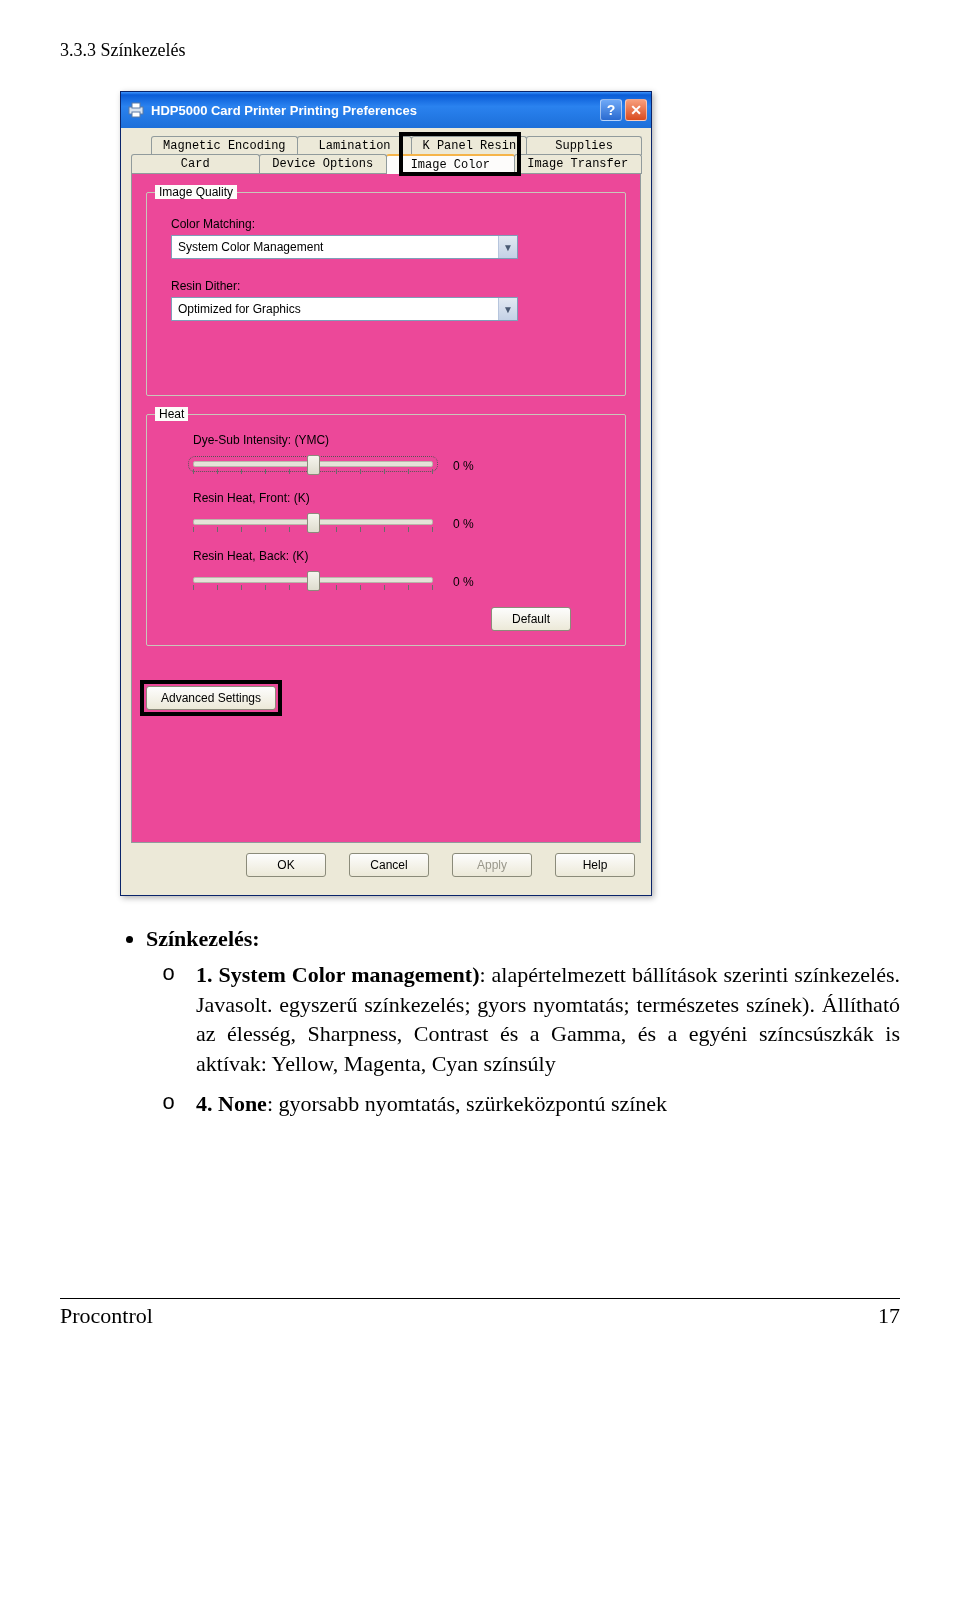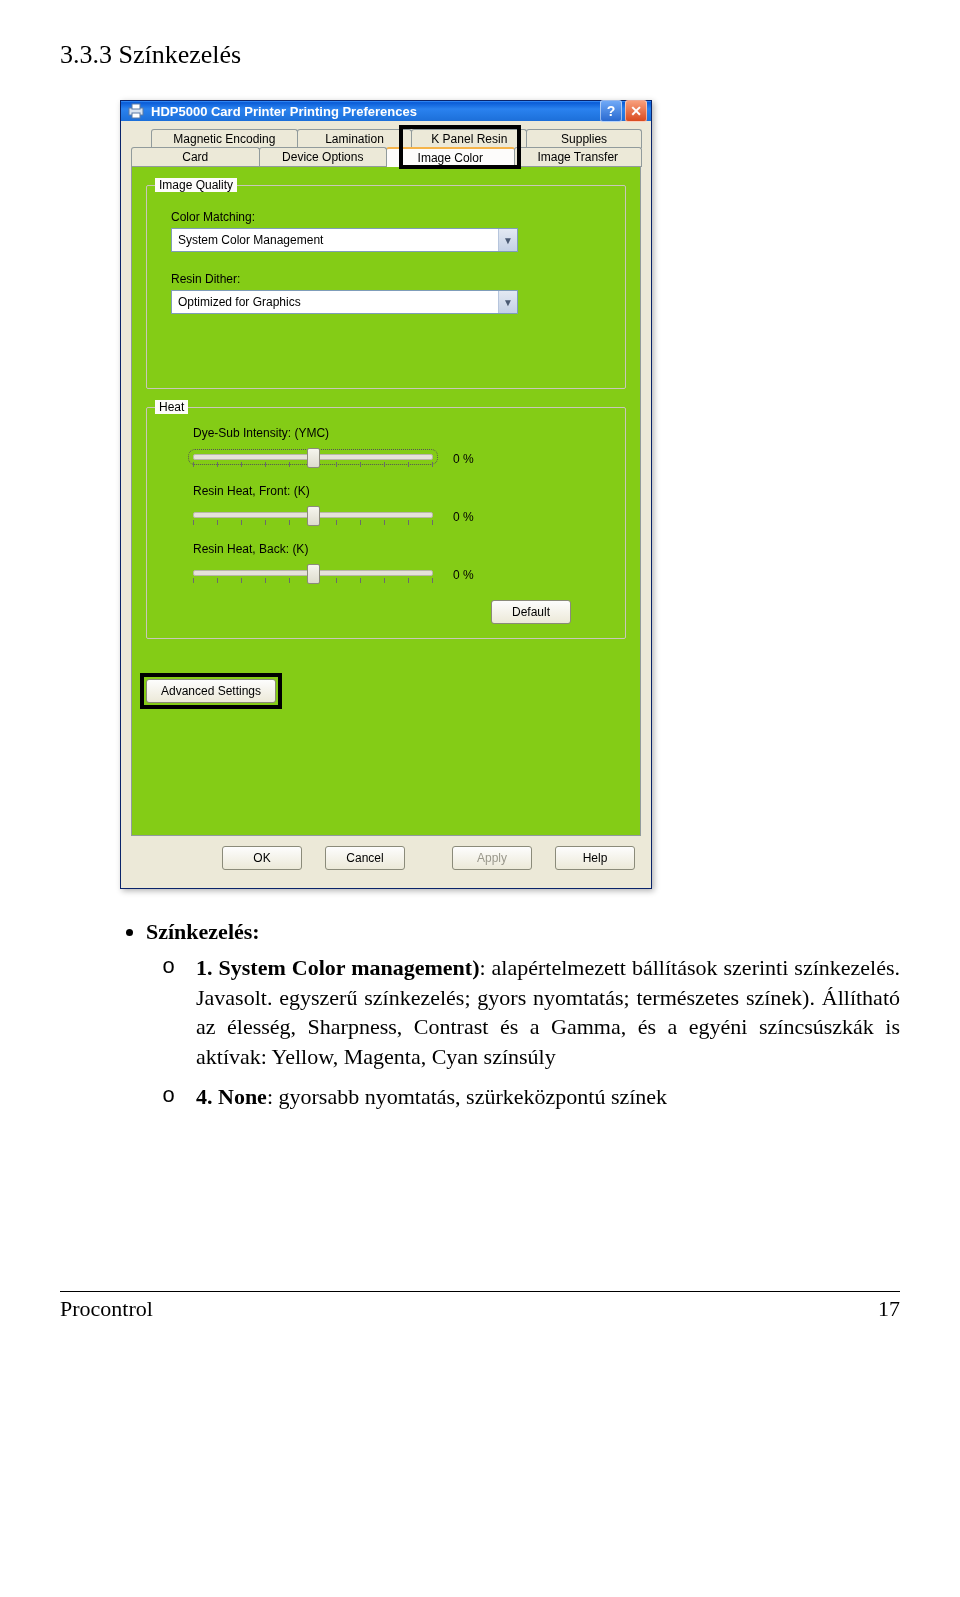--- a/index.html
+++ b/index.html
@@ -12,37 +12,37 @@
   .page {
     padding: 20px 60px 40px 60px;
   }
   .header-row {
     display: flex;
     justify-content: space-between;
     font-size: 22px;
     margin-bottom: 10px;
   }
   .section-title {
-    font-size: 26px;
+    font-size: 18px;
     margin: 20px 0 30px 0;
   }
   
   .xp-window {
     width: 530px;
     margin: 0 0 30px 60px;
     font-family: Tahoma, Arial, sans-serif;
     font-size: 12px;
     border: 1px solid #0a246a;
     background: #ece9d8;
     box-shadow: 2px 2px 6px rgba(0,0,0,0.3);
   }
   .xp-titlebar {
     background: linear-gradient(to bottom, #3d95ff 0%, #0a5cd7 8%, #2a82ef 40%, #1c6fd9 100%);
     color: #fff;
-    height: 20px;
+    height: 36px;
     display: flex;
     align-items: center;
     padding: 0 4px 0 6px;
     font-weight: bold;
     font-size: 13px;
   }
   .xp-titlebar .printer-icon {
     width: 18px; height: 18px; margin-right: 6px;
     display:inline-block;
   }
@@ -65,40 +65,41 @@
   .tab {
     background: #ece9d8;
     border: 1px solid #919b9c;
     border-bottom: none;
     border-radius: 3px 3px 0 0;
     padding: 2px 0;
     text-align: center;
     font-size: 12px;
     margin-right: -1px;
     position: relative;
+    font-family: Liberation Mono, monospace;
   }
   .tab.w1 { width: 150px; }
   .tab.w2 { width: 118px; }
   .tab.w3 { width: 118px; }
   .tab.w4 { width: 118px; }
   .tab.wb { width: 128px; }
   .tab.active {
     background: #fdfcfb;
     border-top: 2px solid #f5b44a;
     z-index: 2;
   }
   .tab-highlight {
     position: absolute;
     border: 4px solid #000;
     pointer-events: none;
     z-index: 5;
   }
   .tab-panel {
     border: 1px solid #919b9c;
-    background: #84cc16;
+    background: #ec4899;
     padding: 12px 14px 16px 14px;
     margin-top: -1px;
     position: relative;
     min-height: 640px;
   }
   .groupbox {
     border: 1px solid #c9c7ba;
     border-radius: 2px;
     margin: 6px 0 18px 0;
     padding: 18px 14px 14px 14px;
@@ -153,21 +154,21 @@
   .slider-value { margin-left: 20px; font-size: 12px; width: 40px; }
   .xp-button {
     min-width: 80px; height: 24px;
     background: linear-gradient(to bottom,#fdfdfd,#ece9d8);
     border: 1px solid #8b8b7a;
     border-radius: 3px;
     font-family: Tahoma, sans-serif; font-size: 12px;
     padding: 0 10px;
     display:inline-flex; align-items:center; justify-content:center;
   }
-  .xp-button.disabled { color:#9a988c;margin-left:24px; }
+  .xp-button.disabled { color:#9a988c; }
   .default-row { display:flex; justify-content:flex-end; padding-right: 40px; margin-top: 6px; }
   .adv-wrap { position: relative; display:inline-block; margin-top: 22px; }
   .adv-highlight {
     position:absolute; inset:-6px;
     border: 4px solid #000;
     pointer-events:none;
   }
   .dialog-buttons {
     display:flex; justify-content:flex-end; gap:23px;
     padding: 10px 6px 8px 0;

